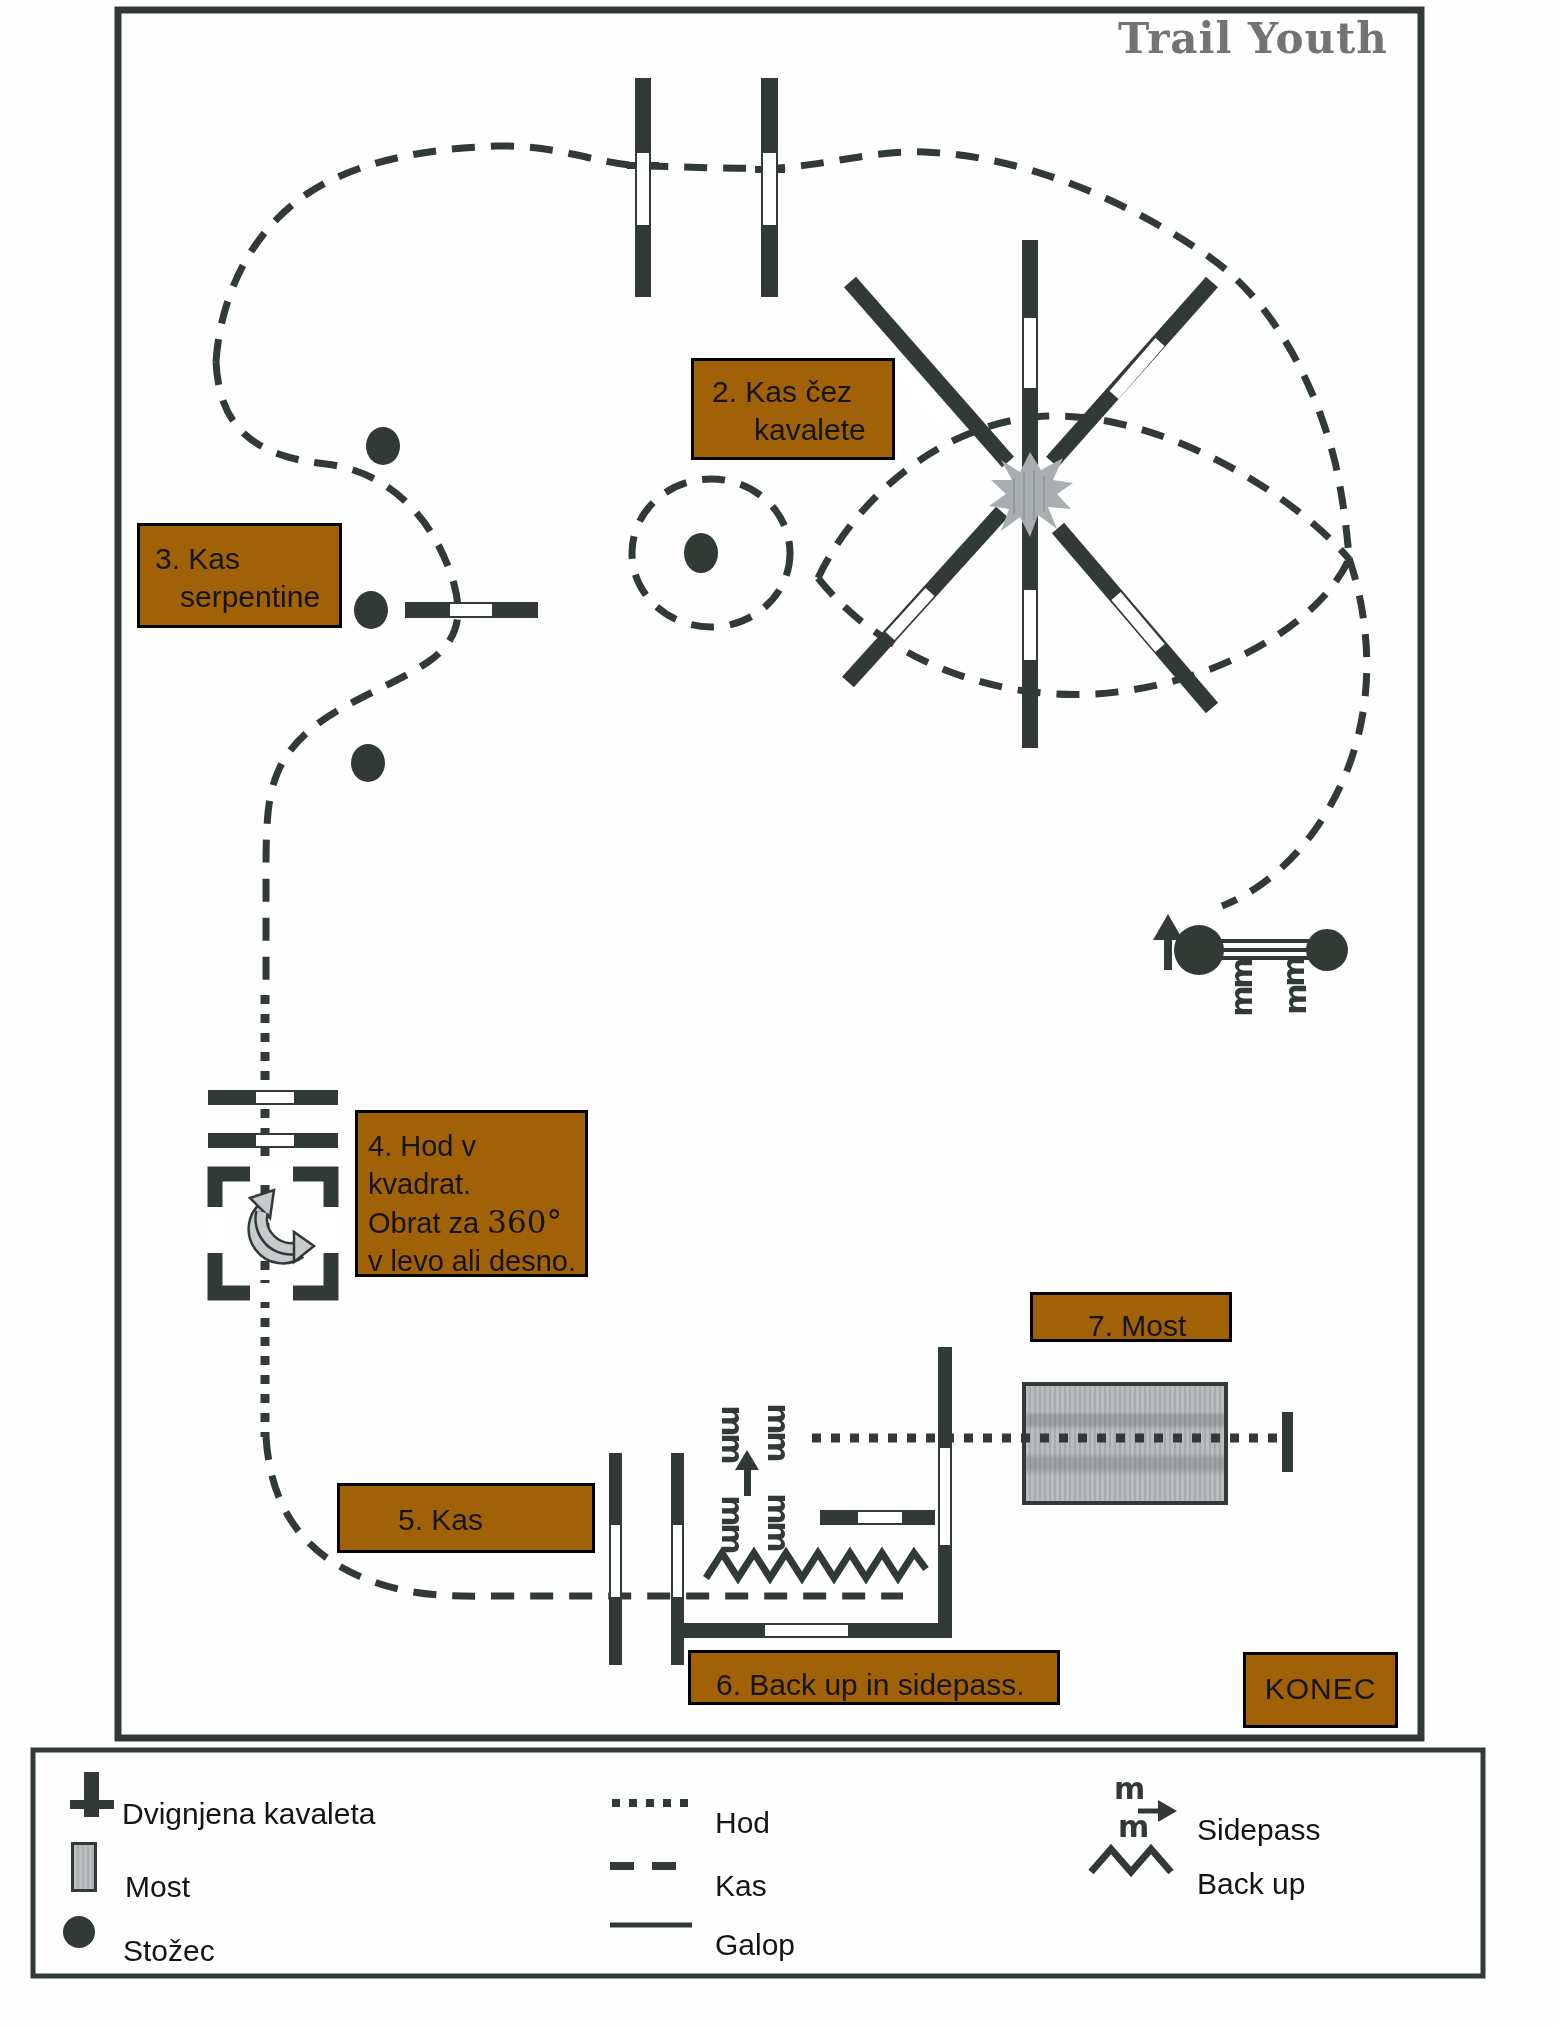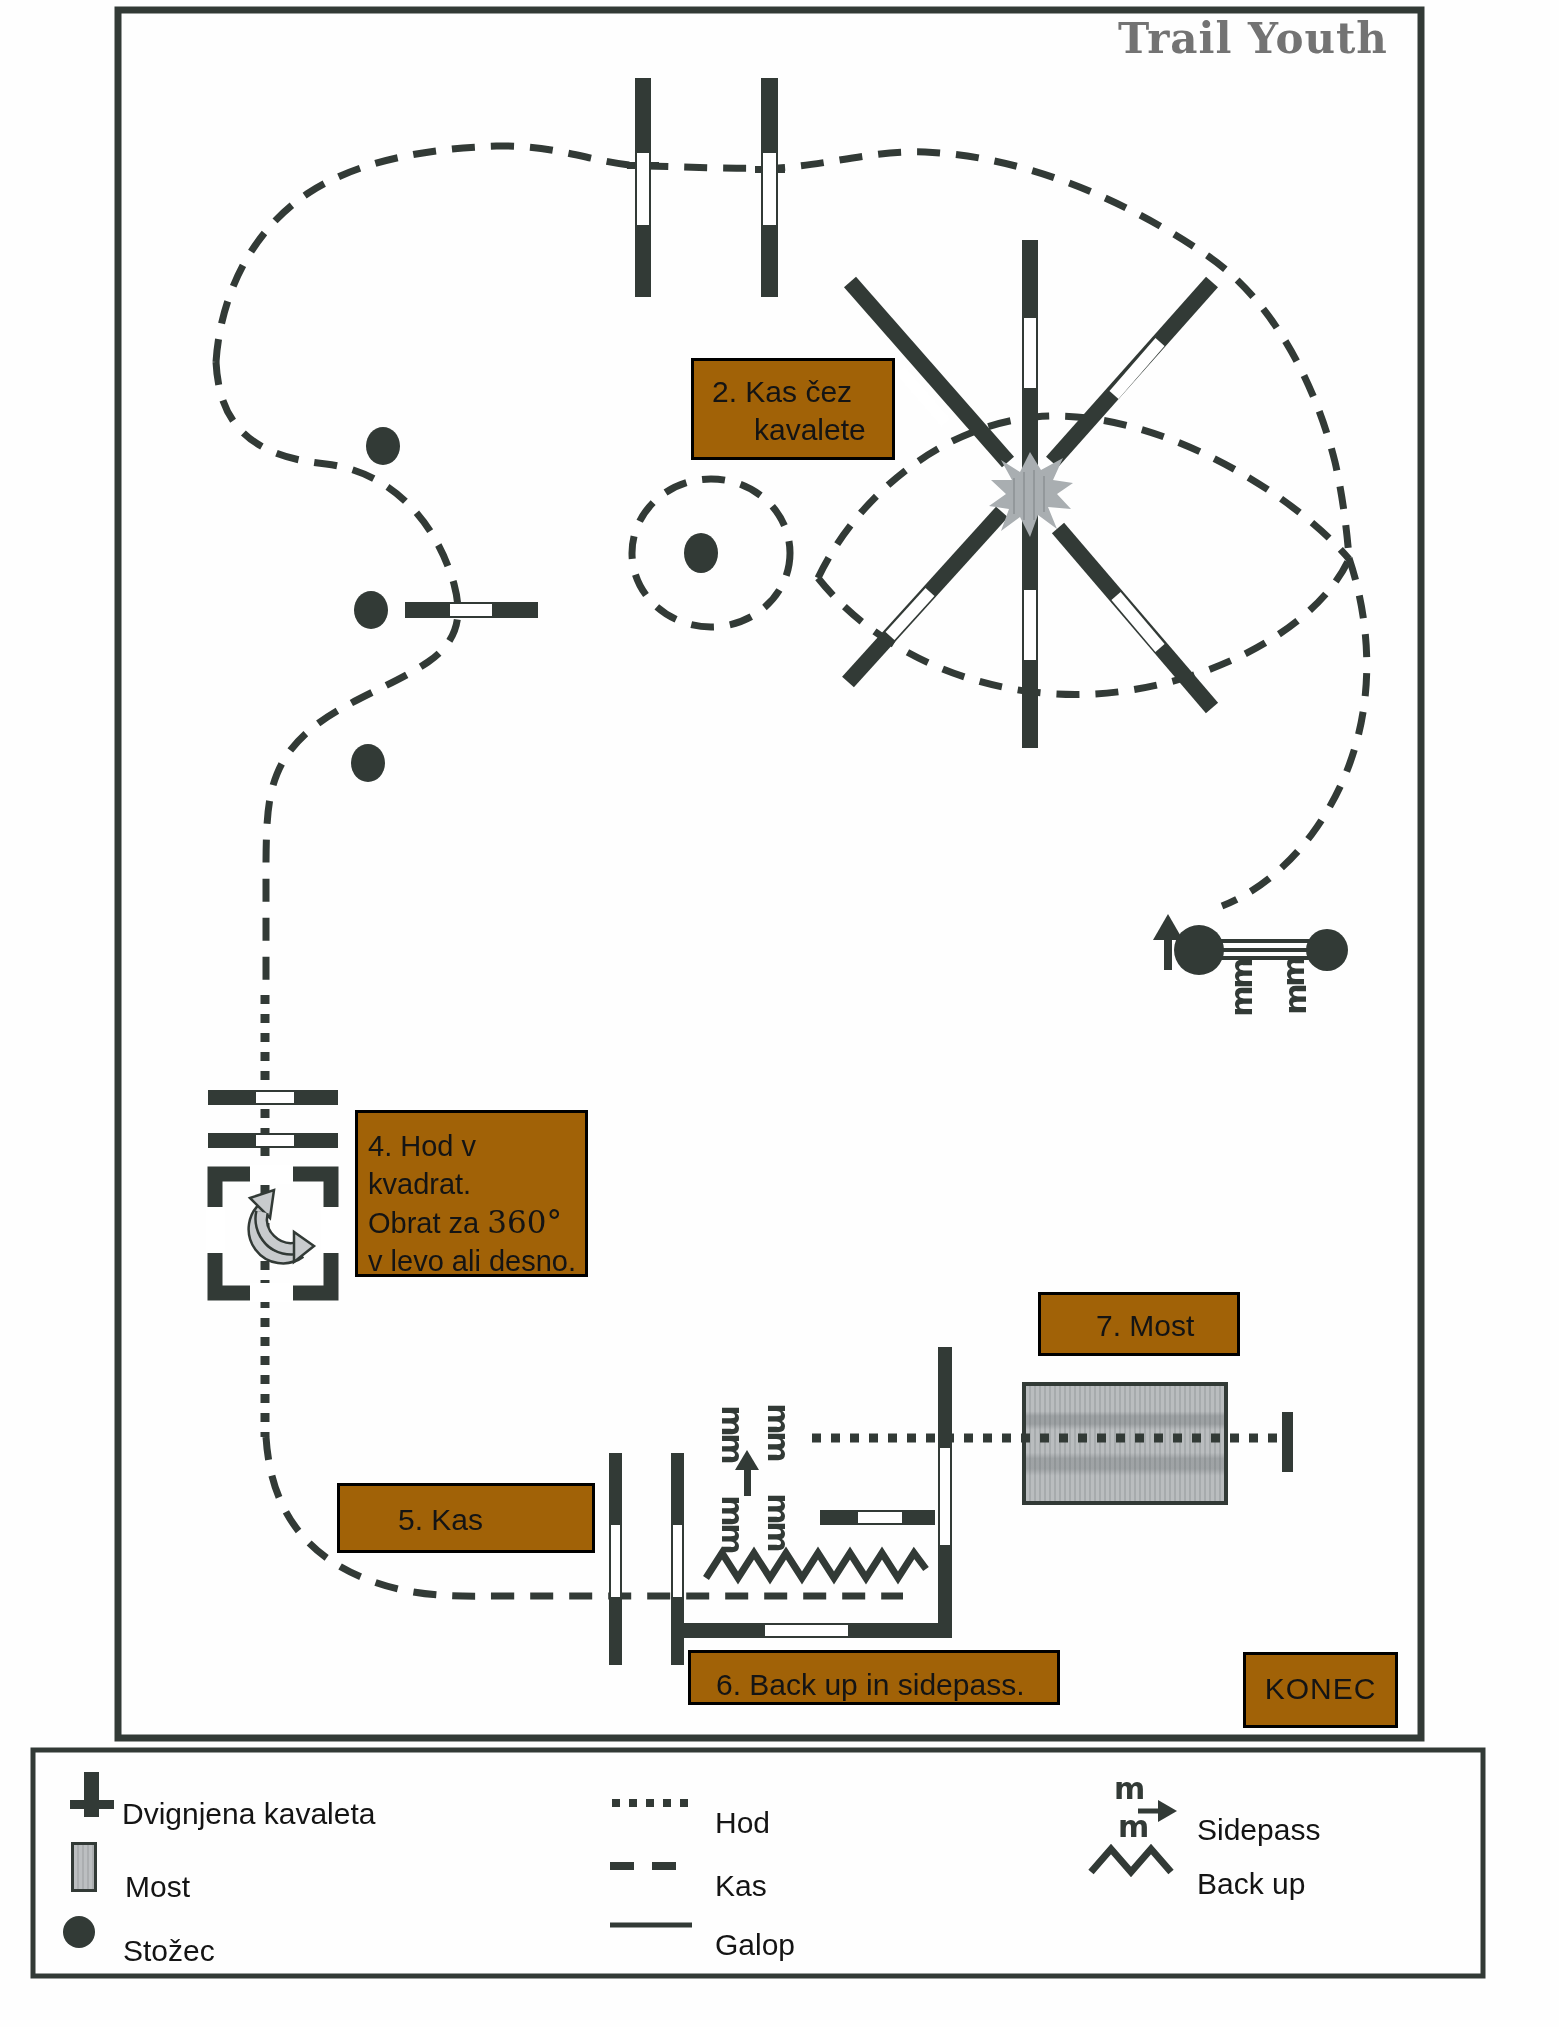--- a/index.html
+++ b/index.html
@@ -192,37 +192,41 @@
     </g>
   </svg>
 
   <div class="title">Trail Youth</div>
 
   <div class="labelbox" style="left:691px;top:358px;width:204px;height:102px;padding:12px 0 0 18px;">
     <div>2. Kas čez</div>
     <div style="padding-left:42px;">kavalete</div>
   </div>
 
+  <div class="labelbox" style="left:137px;top:523px;width:205px;height:105px;padding:14px 0 0 15px;">
+    <div>3. Kas</div>
+    <div style="padding-left:25px;">serpentine</div>
+  </div>
 
 
   <div class="labelbox" style="left:355px;top:1110px;width:233px;height:167px;padding:14px 0 0 10px;font-size:29px;">
     <div>4. Hod v kvadrat.</div>
     <div><span>Obrat za </span><span style="font-family:'DejaVu Serif','Liberation Serif',serif;font-size:31px;">360°</span></div>
     <div>v levo ali desno.</div>
   </div>
 
   <div class="labelbox" style="left:337px;top:1483px;width:258px;height:70px;padding:15px 0 0 58px;">
     <div>5. Kas</div>
   </div>
 
   <div class="labelbox" style="left:688px;top:1650px;width:372px;height:55px;padding:13px 0 0 25px;">
     <div>6. Back up in sidepass.</div>
   </div>
 
-  <div class="labelbox" style="left:1030px;top:1292px;width:202px;height:64px;padding:12px 0 0 55px;margin-left:8px;">
+  <div class="labelbox" style="left:1030px;top:1292px;width:202px;height:50px;padding:12px 0 0 55px;">
     <div>7. Most</div>
   </div>
 
   <div class="labelbox" style="left:1243px;top:1652px;width:155px;height:76px;padding:15px 0 0 0;text-align:center;letter-spacing:1px;">
     <div>KONEC</div>
   </div>
 
   <span class="hoof rot-ccw" style="left:1226px;top:958px;">m</span>
   <span class="hoof rot-ccw" style="left:1278px;top:956px;">m</span>
   <span class="hoof rot-ccw" style="left:1226px;top:986px;">m</span>

